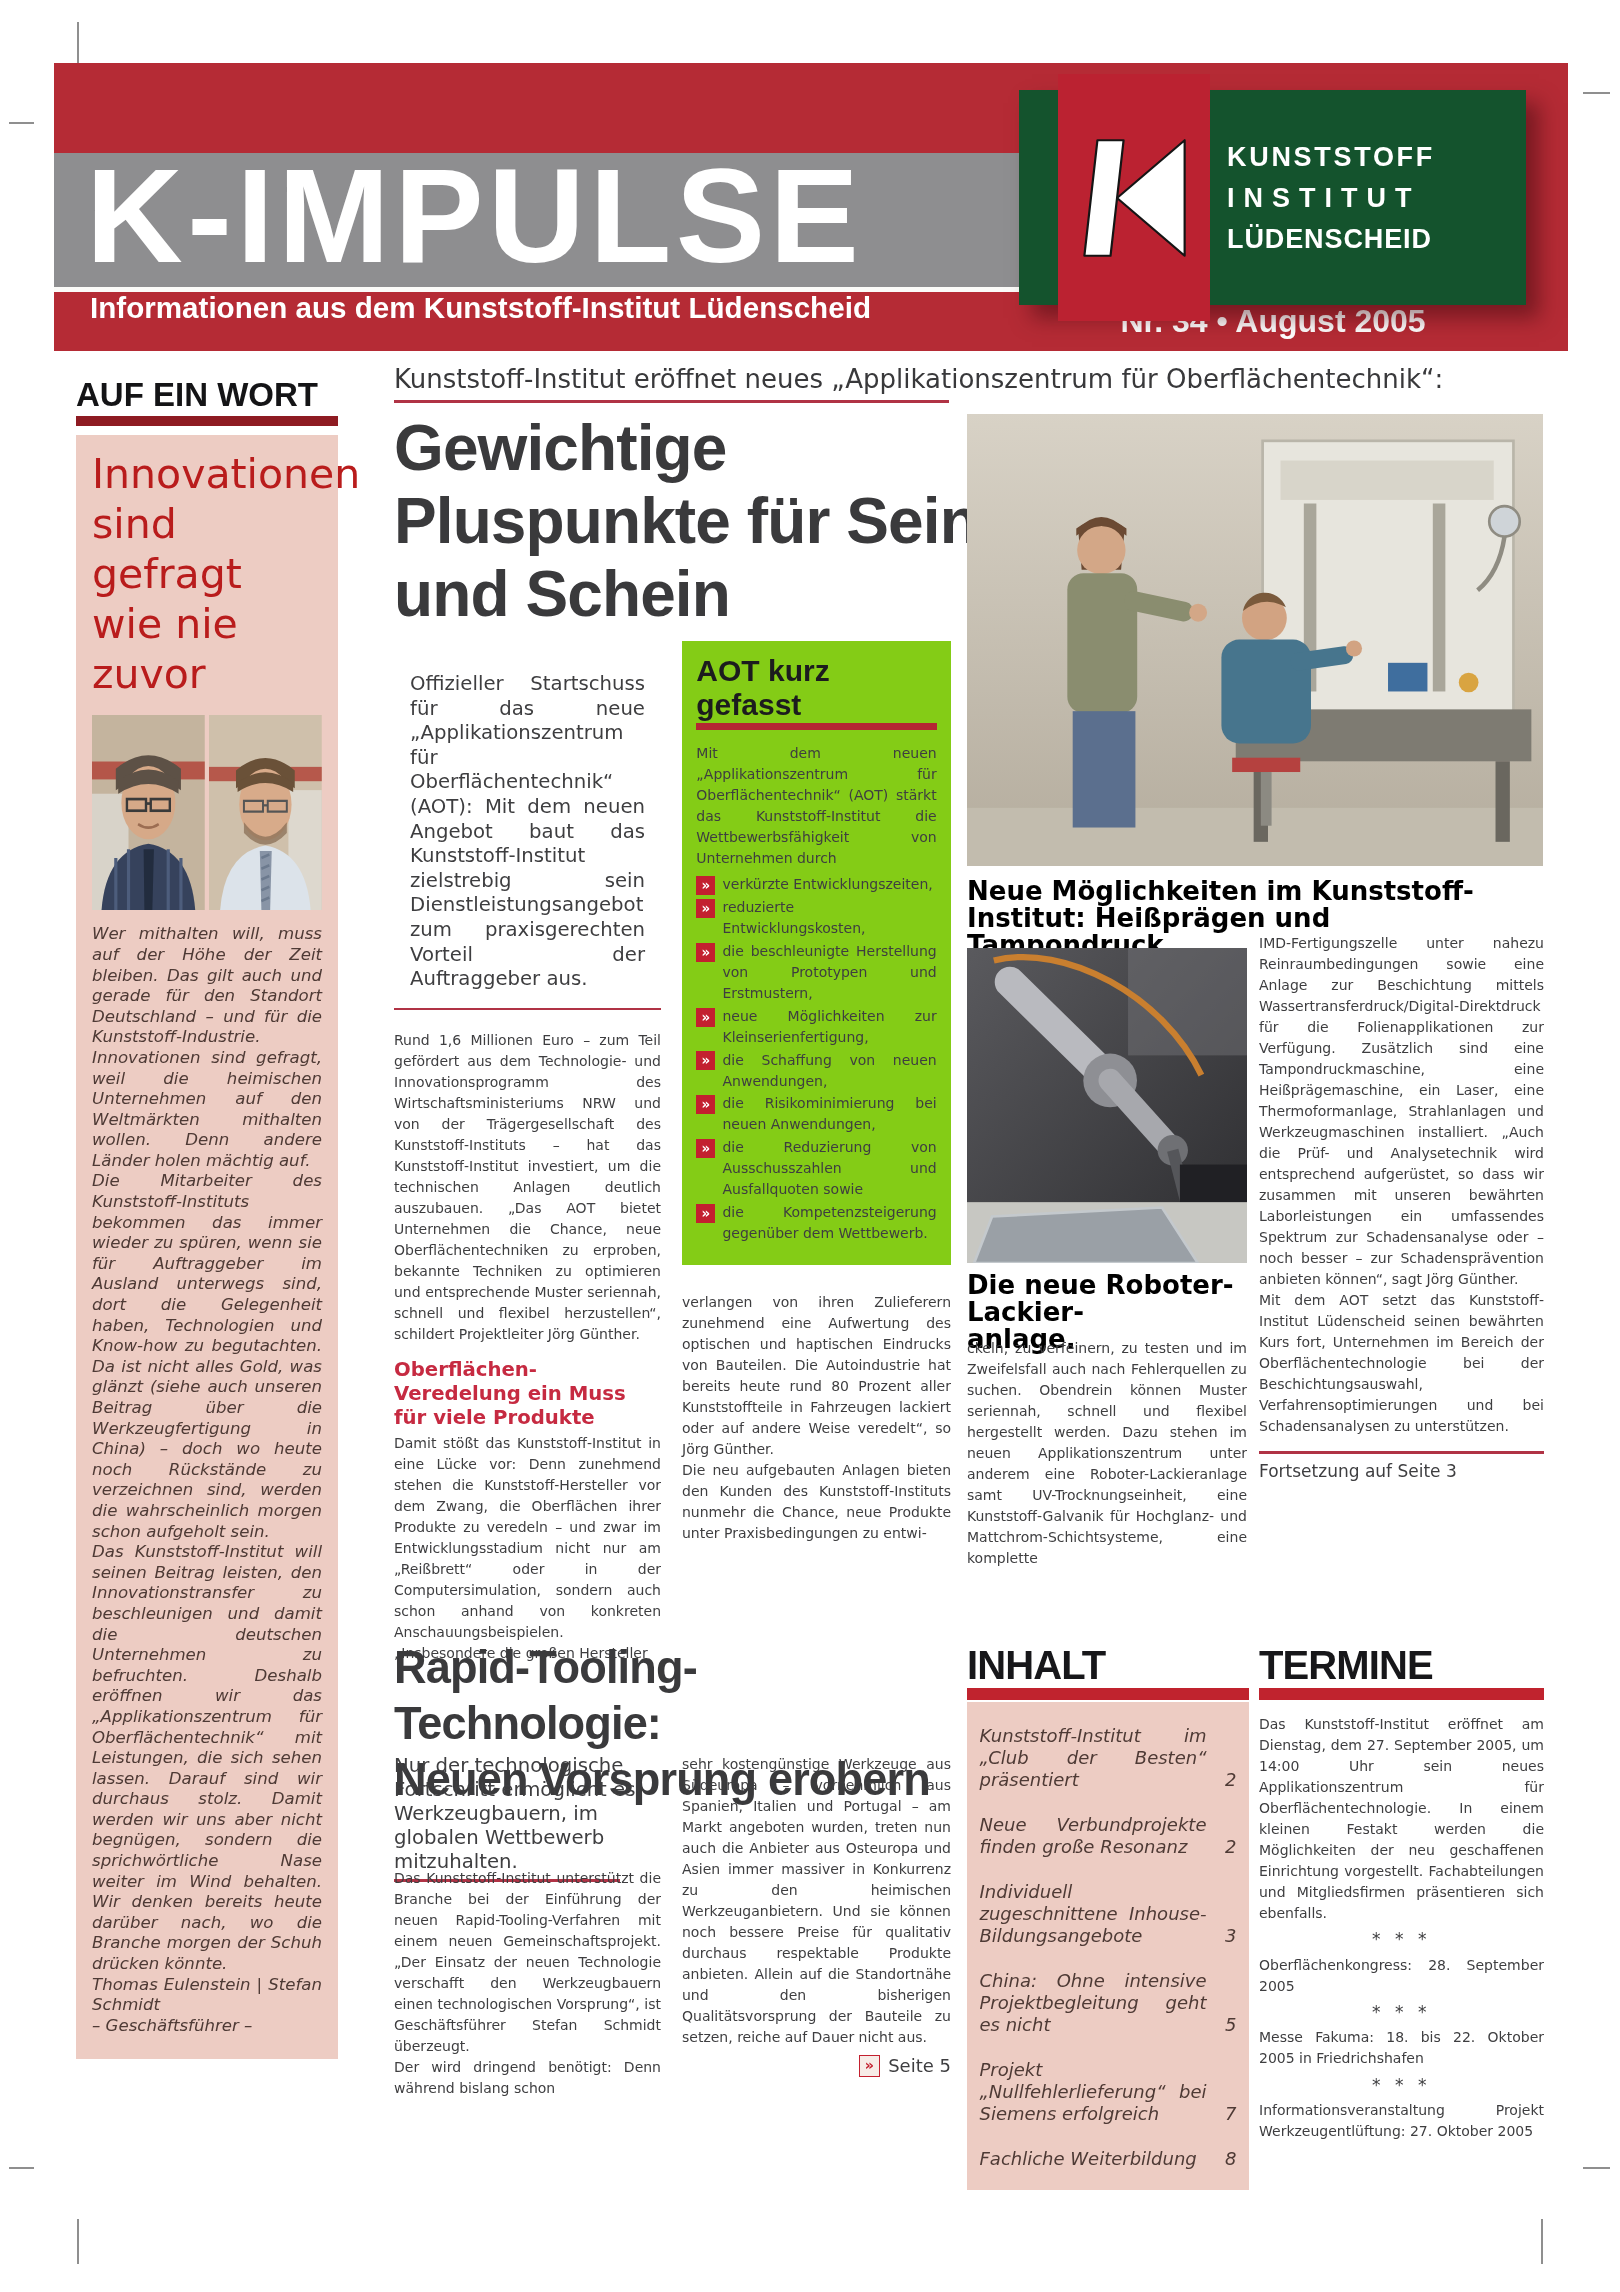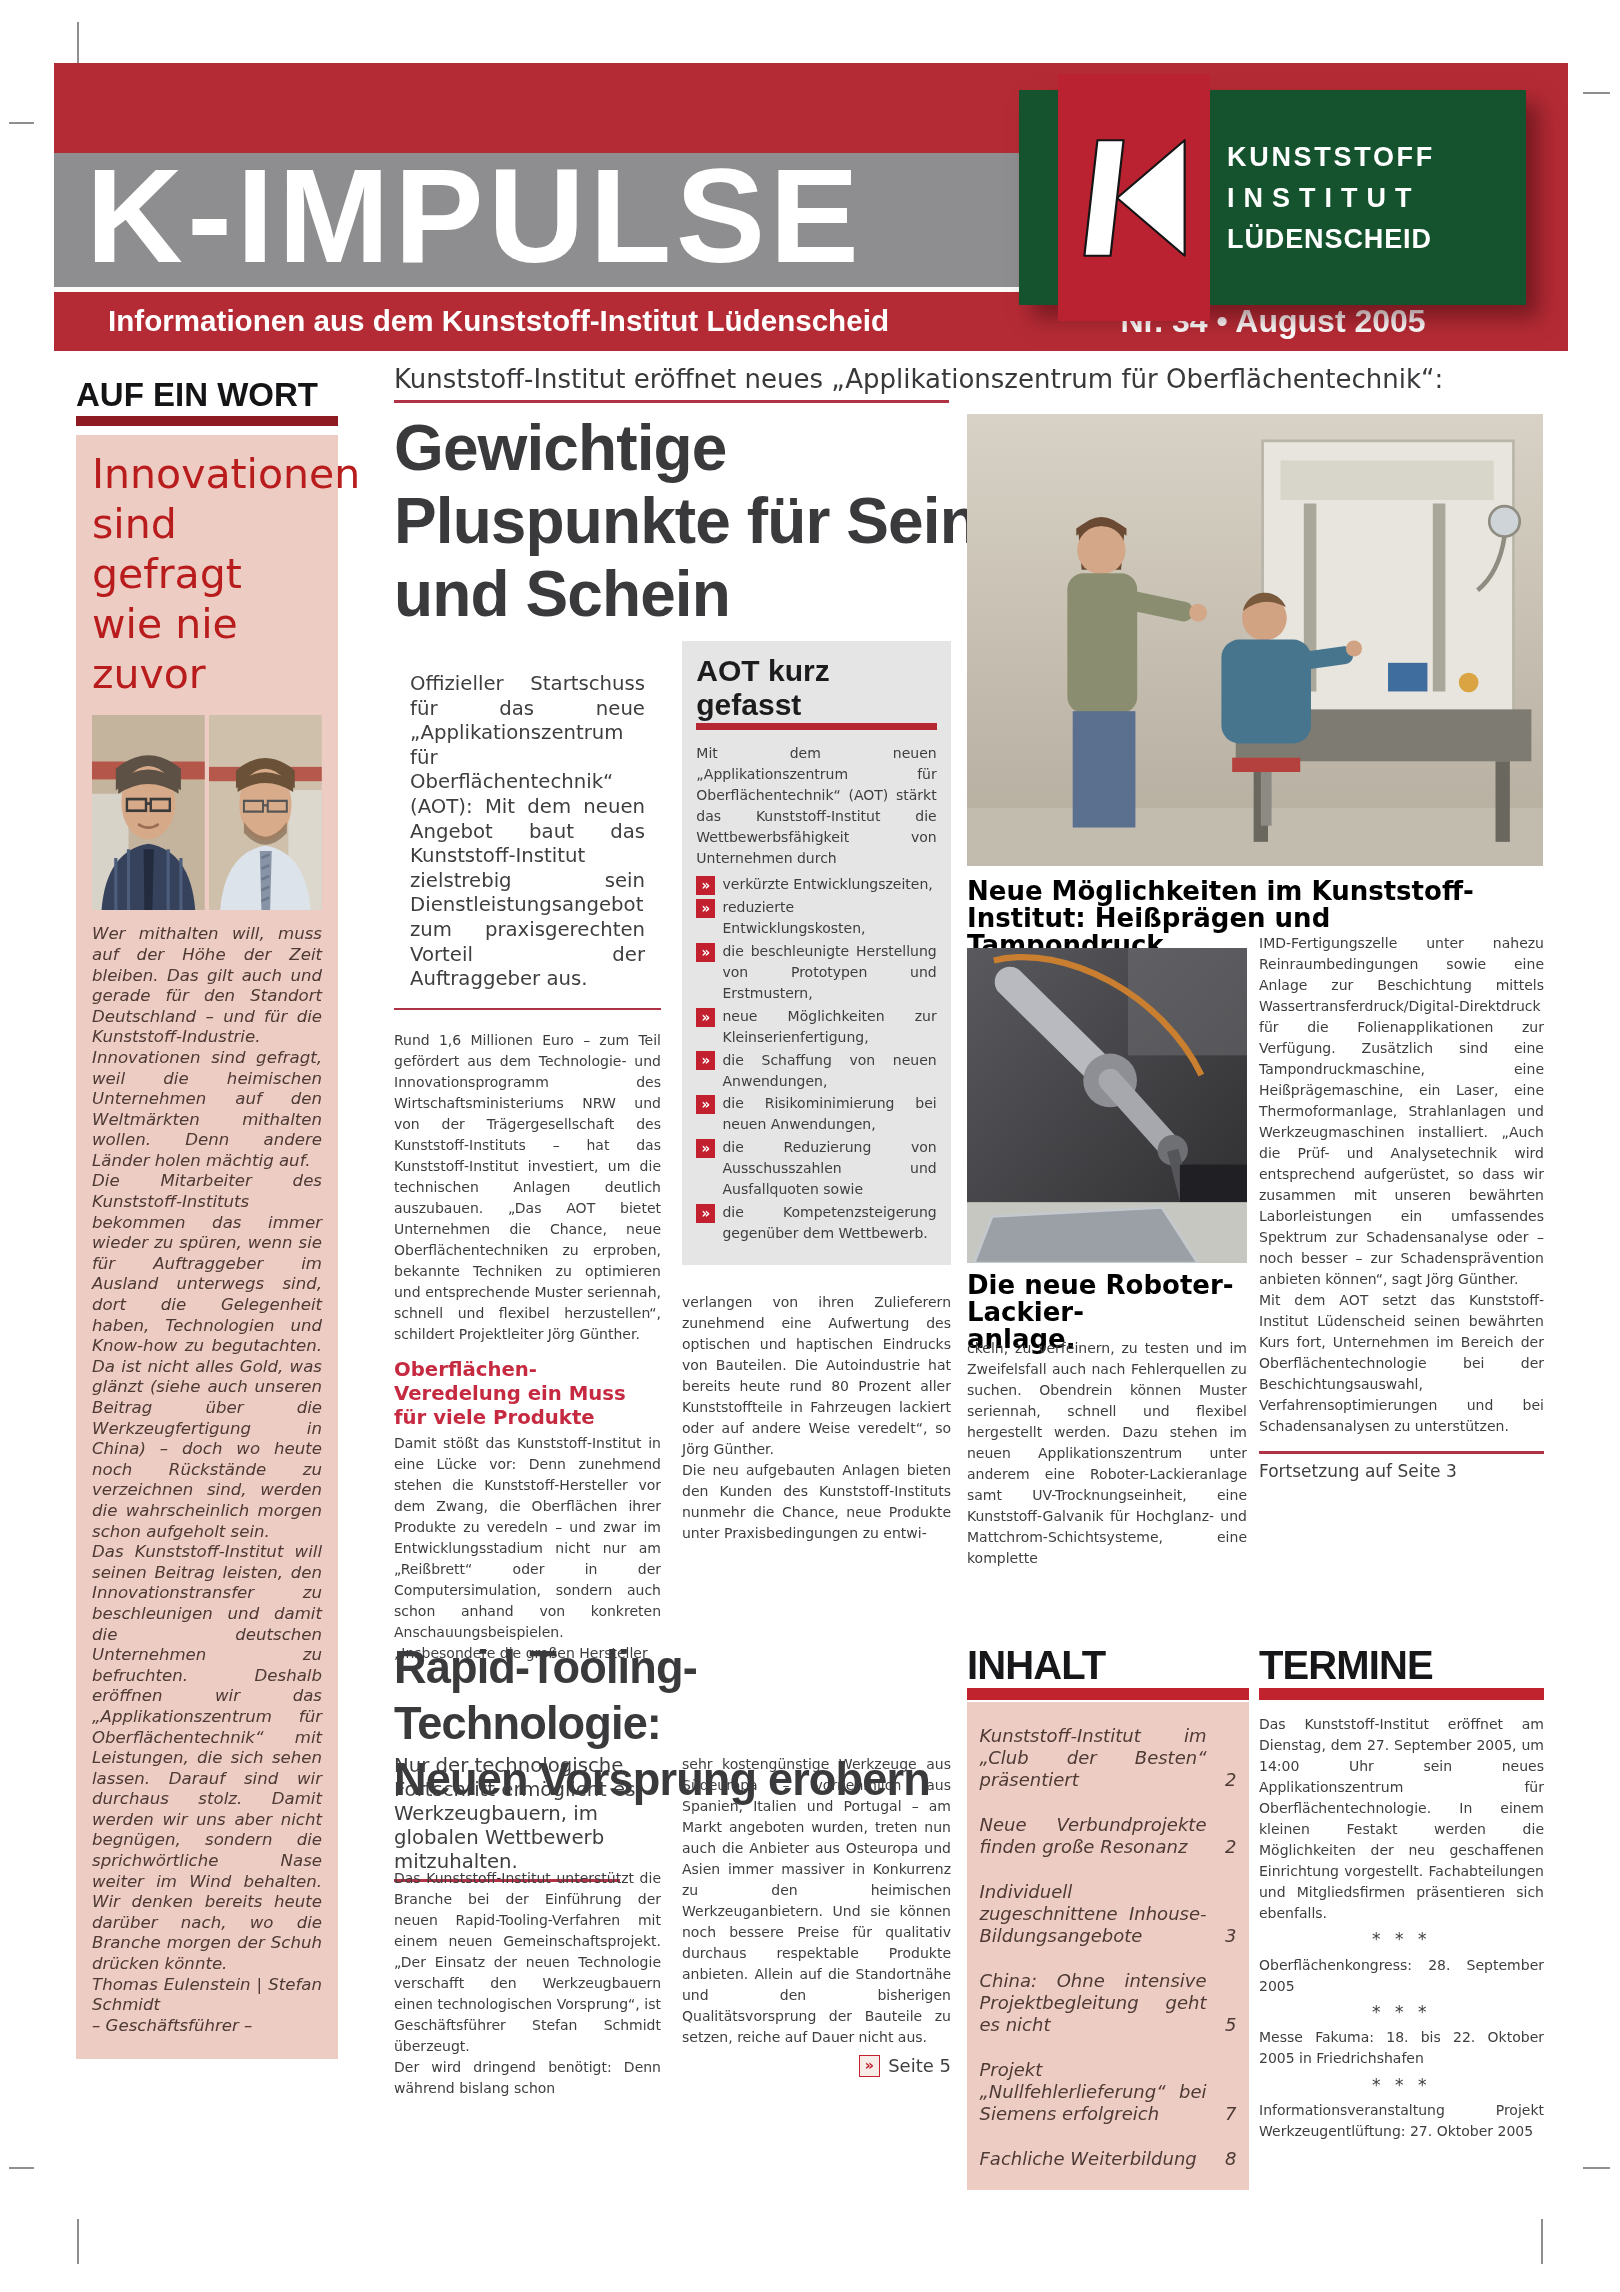--- a/index.html
+++ b/index.html
@@ -9,21 +9,21 @@
   
   .crop{position:absolute;background:#8f8f8f;}
 
   
   .masthead{position:absolute;left:54px;top:63px;width:1514px;height:288px;background:#b52b35;}
   .mh-gray{position:absolute;left:0;top:90px;width:969px;height:134px;background:#8e8e90;
            display:flex;align-items:center;}
   .mh-title{color:#fff;font-family:"Liberation Sans",sans-serif;font-weight:bold;
             font-size:134px;line-height:1;letter-spacing:4.5px;padding-left:32px;margin-top:-7.2px;}
   .mh-sep{position:absolute;left:0;top:224px;width:969px;height:4.5px;background:#fbfbf9;}
-  .mh-info{position:absolute;left:18px;top:228px;width:969px;height:60px;display:flex;align-items:center;}
+  .mh-info{position:absolute;left:0;top:228px;width:969px;height:60px;display:flex;align-items:flex-start;}
   .mh-info-text{color:#fff;font-family:"Liberation Sans",sans-serif;font-weight:bold;
                 font-size:29.6px;padding-left:36px;}
   .mh-issue{position:absolute;left:969px;top:228px;width:545px;height:60px;color:#fff;
             font-family:"Liberation Sans",sans-serif;font-weight:bold;font-size:32px;
             display:flex;align-items:center;justify-content:center;padding-right:45px;box-sizing:border-box;}
   .logo-box{position:absolute;left:965px;top:27px;width:507px;height:215px;background:#14532d;
             box-shadow:12.5px 12.5px 19.7px rgba(60,8,14,.5);}
   .logo-k{position:absolute;left:39px;top:-16px;width:152px;height:247px;background:#bb2231;
           display:flex;align-items:center;justify-content:center;}
   .logo-text{position:absolute;left:208px;top:50%;transform:translateY(-50%);color:#fff;
@@ -53,21 +53,21 @@
              font-weight:800;font-size:64px;line-height:73px;color:#3a3a3c;letter-spacing:-0.9px;}
   .photo1{position:absolute;left:967px;top:414px;width:576px;height:452px;}
   .photo1 svg,.photo2 svg{display:block;width:100%;height:100%;}
   .caption{font-weight:bold;font-size:26px;line-height:27px;color:#000000;white-space:pre-line;}
   .caption1{position:absolute;left:967px;top:878px;width:576px;}
   .colA{position:absolute;left:394px;top:656px;width:267px;}
   .intro{font-size:19.7px;line-height:24.6px;color:#3e3e40;text-align:justify;margin:16px;}
   .intro-rule{margin:7.2px 0 19.7px;}
   .subhead{font-weight:bold;font-size:19.7px;line-height:24px;color:#c62a41;margin:12.5px 0 3.6px 0;}
   .colB{position:absolute;left:682px;top:641px;width:269px;}
-  .aot-box{background:#e5e5e5;padding:12.5px 14.3px 18px;min-height:624px;box-sizing:border-box;}
+  .aot-box{background:#84cc16;padding:12.5px 14.3px 18px;min-height:624px;box-sizing:border-box;}
   .aot-title{font-family:"Liberation Sans",sans-serif;font-weight:900;font-size:30px;color:#1c1c1e;}
   .aot-rule{height:7.2px;background:#b42733;margin-top:1.8px;}
   .aot-intro{margin-top:12.5px;}
   .aot-list{list-style:none;margin:5.4px 0 0 0;padding:0;}
   .aot-list li{display:flex;gap:7.2px;margin-top:1.8px;}
   .b-icon{flex:0 0 19px;height:19px;background:#c3202f;color:#fff;font-size:13.4px;line-height:19px;
           text-align:center;margin-top:1.8px;font-weight:bold;}
   .after-box{margin-top:27px;}
   .photo2{position:absolute;left:967px;top:948px;width:280px;height:315px;}
   .caption2{position:absolute;left:967px;top:1272px;width:280px;}

